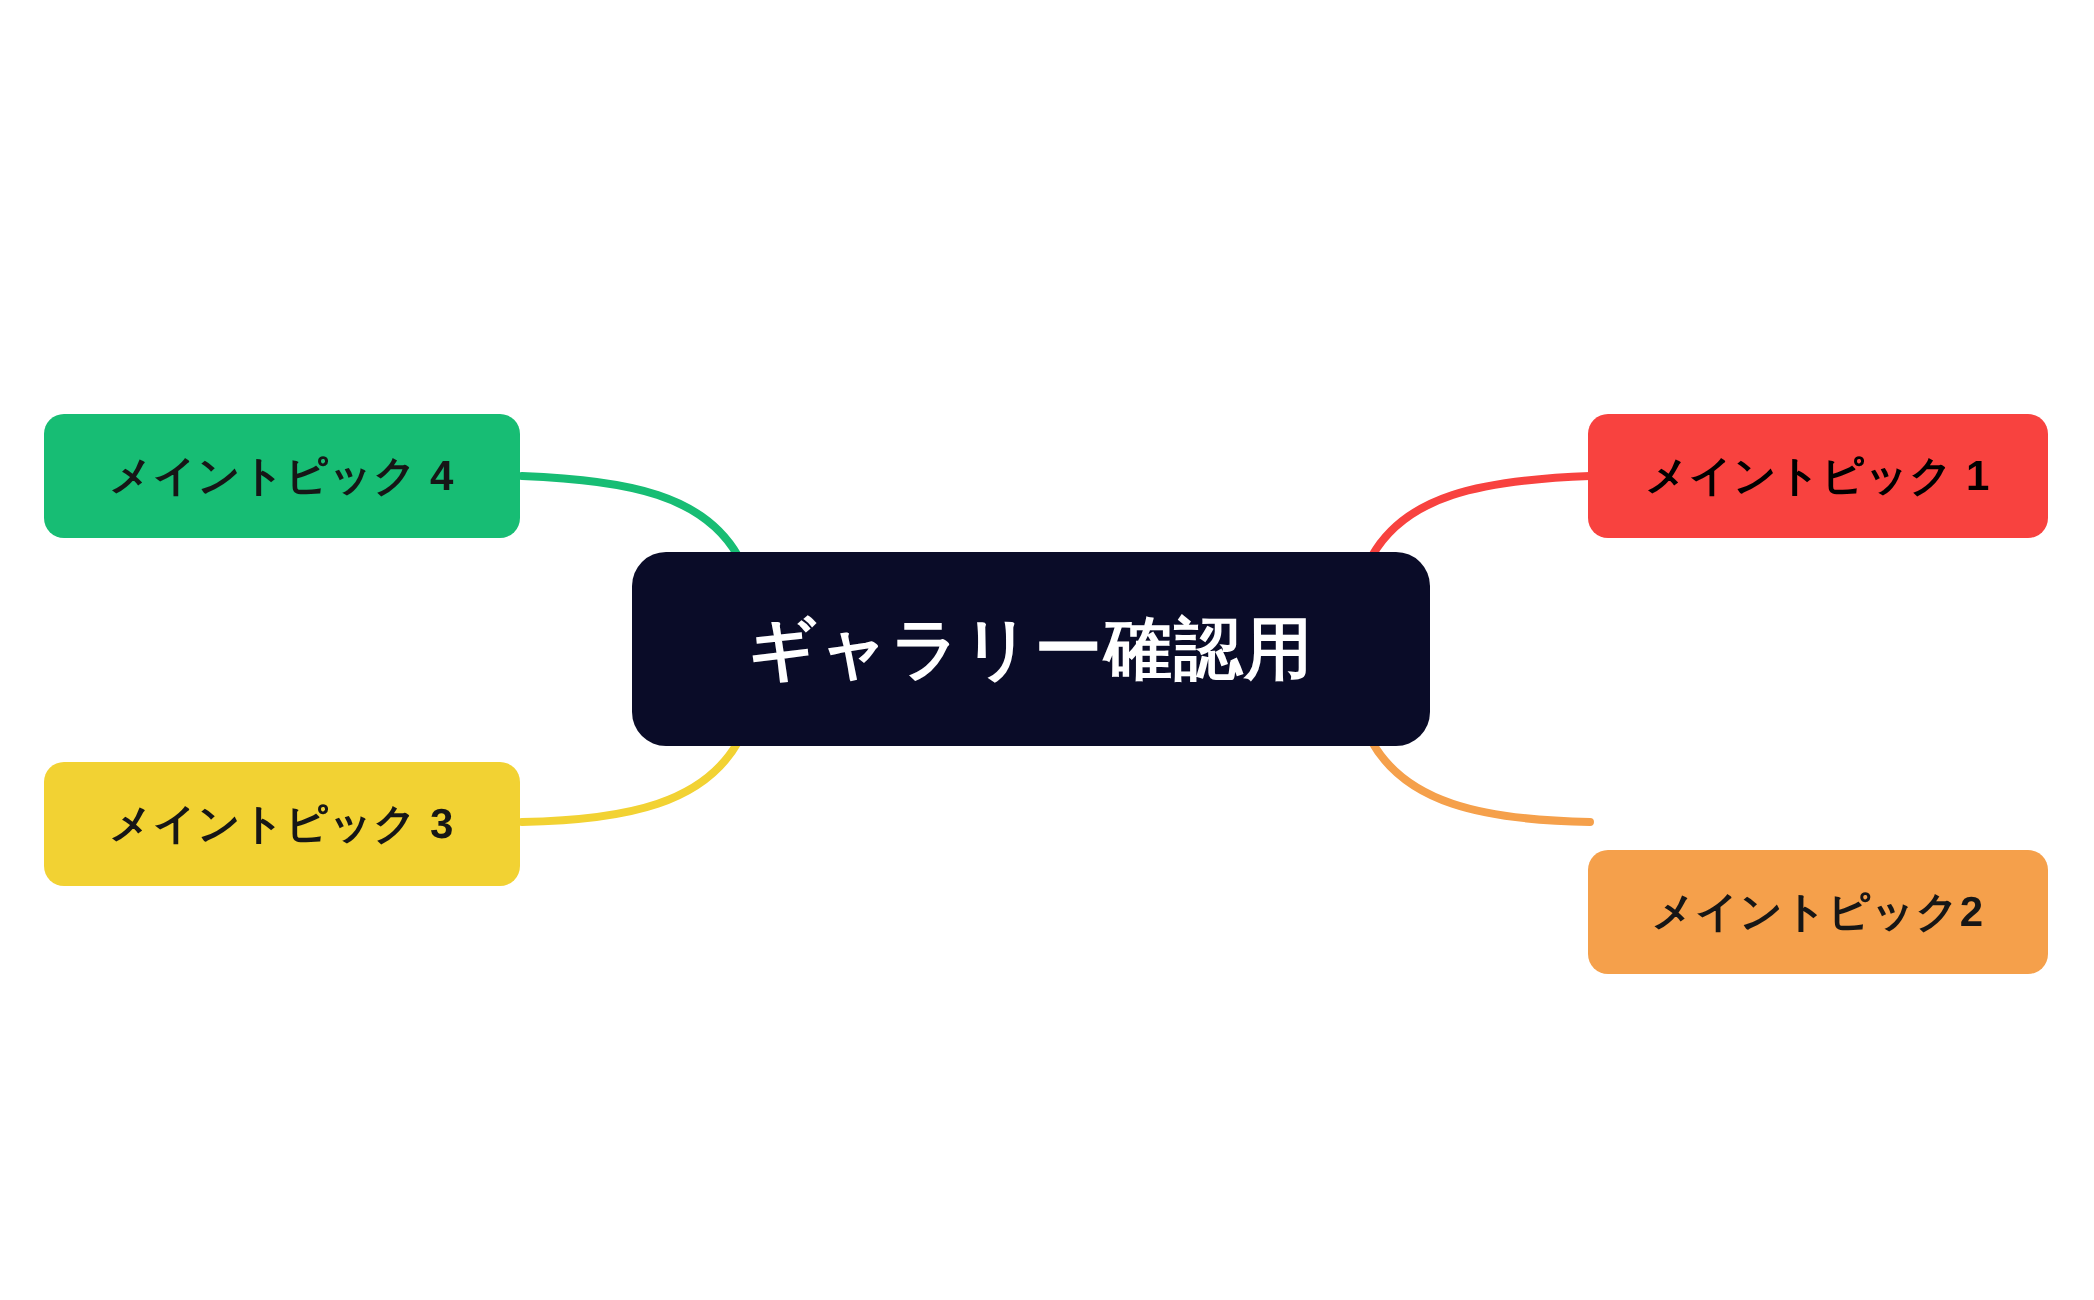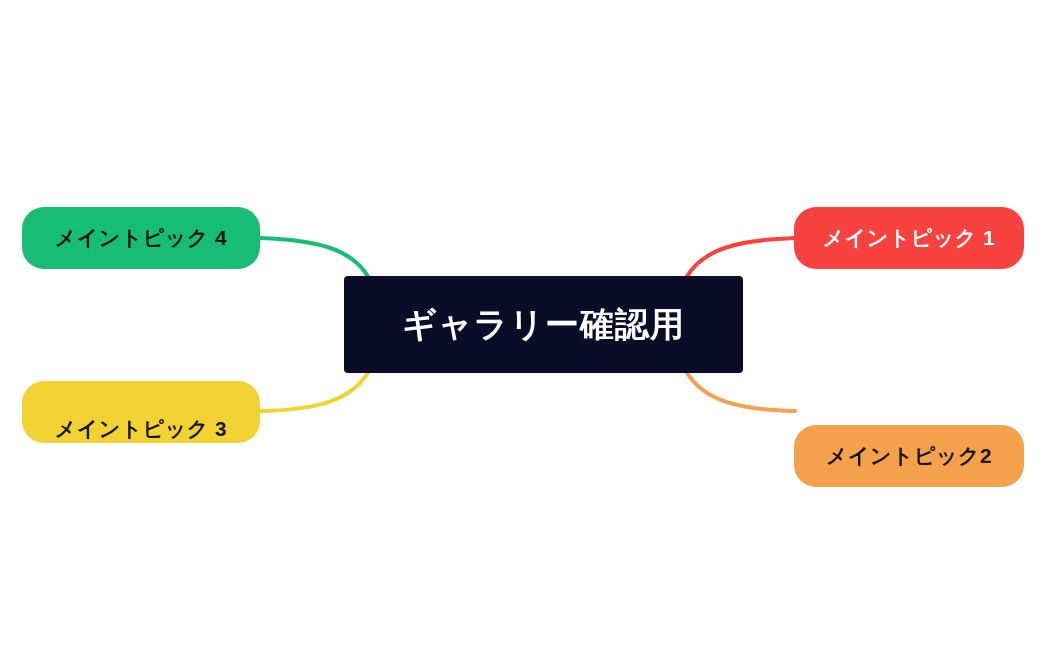--- a/index.html
+++ b/index.html
@@ -34,57 +34,57 @@
     display: flex;
     align-items: center;
     justify-content: center;
     box-sizing: border-box;
     font-weight: 700;
     cursor: pointer;
     user-select: none;
     white-space: nowrap;
   }
   .node-center {
-    left: 344px;
+    left: 316px;
     top: 276px;
     width: 399px;
     height: 97px;
-    border-radius: 4px;
+    border-radius: 17px;
     font-size: 34px;
     letter-spacing: 1px;
   }
   .node-topic {
     height: 62px;
-    border-radius: 22px;
+    border-radius: 10px;
     font-size: 21px;
     letter-spacing: 0.5px;
     padding: 0 18px;
   }
   .pos-top-left     { left: 22px;  top: 207px; width: 238px; }
   .pos-top-right    { left: 794px; top: 207px; width: 230px; }
-  .pos-bottom-left  { left: 22px;  top: 381px; width: 238px; align-items: flex-end; }
+  .pos-bottom-left  { left: 22px;  top: 381px; width: 238px; }
   .pos-bottom-right { left: 794px; top: 381px; width: 230px; margin-top: 44px; }
 </style>
 </head>
 <body>
 
 <div class="stage">
 
   <svg class="links" viewBox="0 0 1047 650" xmlns="http://www.w3.org/2000/svg">
     <path d="M 261 238 C 315 240, 352 248, 369 278" stroke="#17bd74"></path>
     <path d="M 686 278 C 703 248, 740 240, 795 238" stroke="#f8423f"></path>
     <path d="M 369 371 C 352 401, 315 410, 261 411" stroke="#f2d233"></path>
     <path d="M 686 371 C 703 401, 740 410, 795 411" stroke="#f5a04b"></path>
   </svg>
 
   <div class="node node-center" style="background: rgb(10, 12, 40); color: rgb(255, 255, 255);">
     <span>ギャラリー確認用</span>
   </div>
 
-  <div class="node node-topic pos-top-right" style="background: rgb(248, 66, 63); color: #ffffff;">
+  <div class="node node-topic pos-top-right" style="background: rgb(248, 66, 63); color: #000000;">
     <span>メイントピック 1</span>
   </div>
 
   <div class="node node-topic pos-bottom-right" style="background: rgb(245, 160, 75); color: rgb(22, 22, 22);">
     <span>メイントピック2</span>
   </div>
 
   <div class="node node-topic pos-bottom-left" style="background: rgb(242, 210, 51); color: rgb(22, 22, 22);">
     <span>メイントピック 3</span>
   </div>

